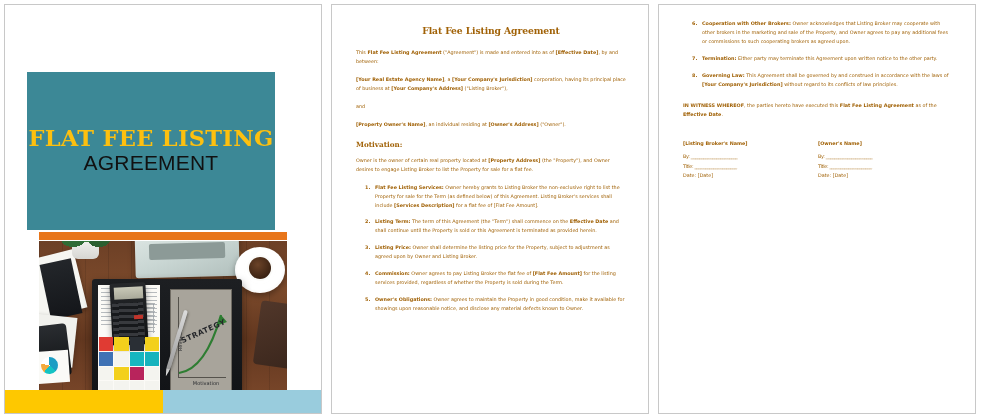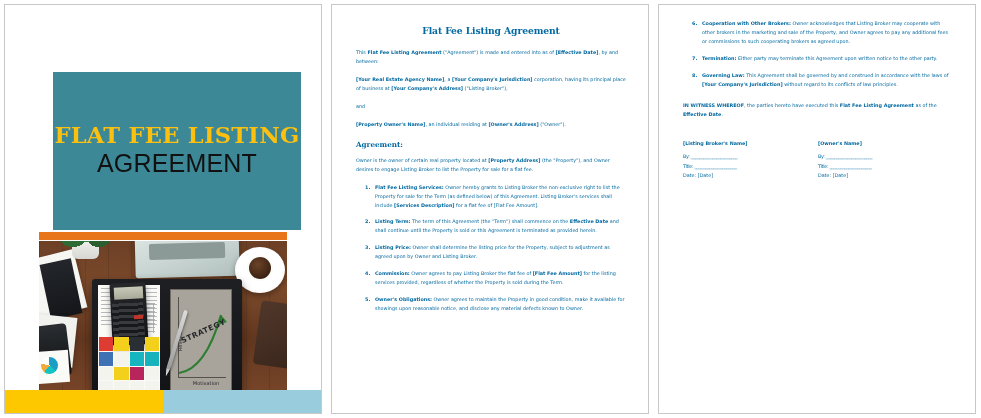--- a/index.html
+++ b/index.html
@@ -46,21 +46,21 @@
     margin: 4px 0 0 9px;
   }
 
   
   .cover-inner {
     position: absolute;
     left: 0; top: 0; right: 0; bottom: 0;
   }
   .title-block {
     position: absolute;
-    left: 48px;
+    left: 22px;
     top: 67px;
     width: 248px;
     height: 158px;
     background: #3c8896;
     display: flex;
     flex-direction: column;
     align-items: center;
     justify-content: center;
   }
   .title-line1 {
@@ -69,21 +69,21 @@
     font-size: 22.5px;
     letter-spacing: 0.3px;
     color: #fdc00f;
     line-height: 1.05;
     white-space: nowrap;
     text-align: center;
   }
   .title-line2 {
     font-family: "Liberation Sans", sans-serif;
     font-weight: 400;
-    font-size: 25px;
+    font-size: 21px;
     color: #111111;
     line-height: 1.15;
     letter-spacing: 0.2px;
     white-space: nowrap;
     text-align: center;
     margin-top: 1px;
   }
   .orange-rule {
     position: absolute;
     left: 34px;
@@ -304,21 +304,21 @@
   .bar-yellow { width: 158px; height: 100%; background: #fec800; }
   .bar-blue   { flex: 1; height: 100%; background: #99ccdd; }
 
   
   .doc {
     position: absolute;
     left: 24px;
     top: 20px;
     right: 22px;
     font-family: "DejaVu Sans", sans-serif;
-    color: #0369a1;
+    color: #a16207;
   }
   .doc-3 { top: 14px; }
   .doc-title {
     font-family: "DejaVu Serif", serif;
     font-weight: bold;
     font-size: 9.2px;
     text-align: center;
     margin: 0 0 12px 0;
     letter-spacing: -0.1px;
   }
@@ -452,21 +452,21 @@
       <h1 class="doc-title">Flat Fee Listing Agreement</h1>
 
       <p class="para"><span>This </span><b>Flat Fee Listing Agreement</b><span> ("Agreement") is made and entered into as of </span><b>[Effective Date]</b><span>, by and between:</span></p>
 
       <p class="para"><b>[Your Real Estate Agency Name]</b><span>, a </span><b>[Your Company's Jurisdiction]</b><span> corporation, having its principal place of business at </span><b>[Your Company's Address]</b><span> ("Listing Broker"),</span></p>
 
       <p class="para">and</p>
 
       <p class="para"><b>[Property Owner's Name]</b><span>, an individual residing at </span><b>[Owner's Address]</b><span> ("Owner").</span></p>
 
-      <h2 class="sect">Agreement:</h2>
+      <h2 class="sect">Motivation:</h2>
 
       <p class="para"><span>Owner is the owner of certain real property located at </span><b>[Property Address]</b><span> (the "Property"), and Owner desires to engage Listing Broker to list the Property for sale for a flat fee.</span></p>
 
 
       <ol class="clauses">
         <li><b>Flat Fee Listing Services:</b><span> Owner hereby grants to Listing Broker the non-exclusive right to list the Property for sale for the Term (as defined below) of this Agreement. Listing Broker's services shall include </span><b>[Services Description]</b><span> for a flat fee of [Flat Fee Amount].</span></li>
         <li><b>Listing Term:</b><span> The term of this Agreement (the "Term") shall commence on the </span><b>Effective Date</b><span> and shall continue until the Property is sold or this Agreement is terminated as provided herein.</span></li>
         <li><b>Listing Price:</b><span> Owner shall determine the listing price for the Property, subject to adjustment as agreed upon by Owner and Listing Broker.</span><b></b><span></span></li>
         <li><b>Commission:</b><span> Owner agrees to pay Listing Broker the flat fee of </span><b>[Flat Fee Amount]</b><span> for the listing services provided, regardless of whether the Property is sold during the Term.</span></li>
         <li><b>Owner's Obligations:</b><span> Owner agrees to maintain the Property in good condition, make it available for showings upon reasonable notice, and disclose any material defects known to Owner.</span><b></b><span></span></li>

